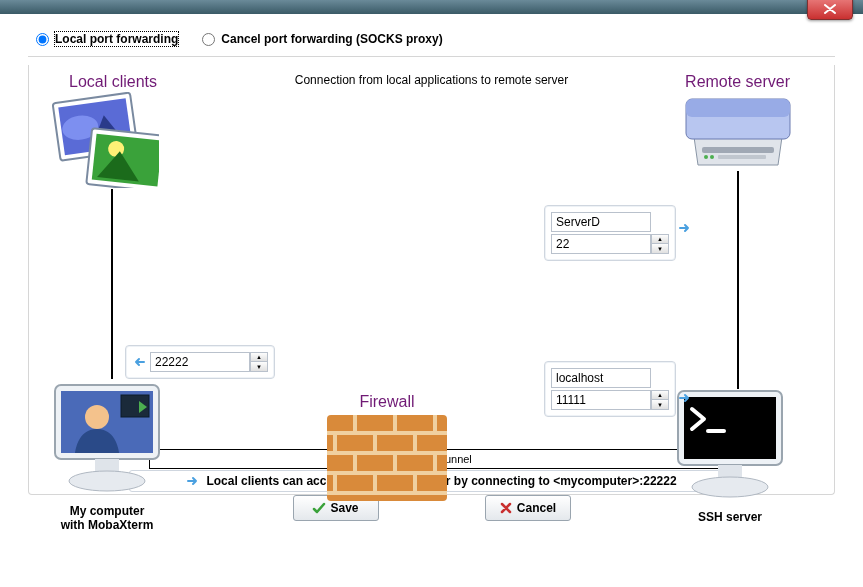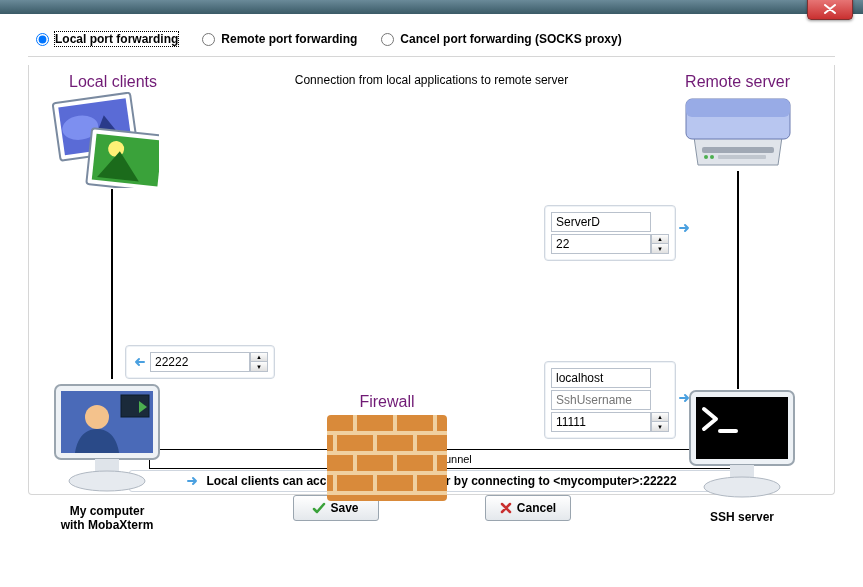--- a/index.html
+++ b/index.html
@@ -20,21 +20,21 @@
   
   .line { position: absolute; background: #000; z-index: 0; }
   .ssh-tunnel { position: absolute; left: 120px; right: 95px; top: 384px; height: 20px; border: 1px solid #000; background: #fff; z-index: 1; }
   .ssh-tunnel span { position: absolute; left: 50%; transform: translateX(-50%); top: 3px; font-size: 11px; background: #fff; padding: 0 4px; }
   
   .img-box { position: absolute; z-index: 3; }
   .photos { left: 22px; top: 27px; width: 108px; height: 96px; }
   .disk { right: 40px; top: 28px; width: 112px; height: 80px; }
   .mycomp { left: 18px; top: 312px; width: 120px; height: 120px; }
   .firewall { left: 296px; top: 328px; width: 124px; }
-  .sshsrv { right: 32px; top: 318px; width: 120px; height: 120px; }
+  .sshsrv { right: 44px; top: 318px; width: 120px; height: 120px; }
   .label-center { text-align: center; font-weight: bold; margin-top: 4px; }
   
   .grp { position: absolute; border: 1px solid #cfd6df; border-radius: 4px; background: #fff; padding: 4px 6px; z-index: 4; box-shadow: inset 0 0 0 1px #eef2f6; }
   .grp .row { display: flex; align-items: center; gap: 4px; margin: 2px 0; }
   .grp input[type=text] { width: 100px; height: 20px; border: 1px solid #b9c1cc; padding: 3px 4px; font-size: 12px; }
   .grp input.placeholder { color: #a2a2a2; }
   .spinwrap { display: flex; align-items: stretch; }
   .spinwrap input { width: 82px; height: 20px; border: 1px solid #b9c1cc; border-right: none; padding: 1px 4px; font-size: 12px; }
   .spinbtns { display: flex; flex-direction: column; border: 1px solid #b9c1cc; width: 18px; }
   .spinbtns div { height: 9px; display: flex; align-items: center; justify-content: center; background: linear-gradient(#fdfdfd,#e0e0e0); font-size: 6px; line-height: 1; cursor: pointer; }
@@ -54,24 +54,20 @@
       </svg>
   </div>
 </div>
 
 <div class="dlg">
 
   <div class="radio-row">
     <label class="selected">
       <input type="radio" name="fwd" checked="" style="">
       <span>Local port forwarding</span>
-    </label>
-    <label>
-      <input type="radio" name="fwd" style="">
-      <span>Remote port forwarding</span>
     </label>
     <label>
       <input type="radio" name="fwd" style="">
       <span>Cancel port forwarding (SOCKS proxy)</span>
     </label>
   </div>
 
   <div class="diagram">
     <span class="section-title local-title">Local clients</span>
     <span class="desc">Connection from local applications to remote server</span>
@@ -196,23 +192,20 @@
     </div>
     <svg class="arrow" style="position:absolute; right:142px; top:156px; z-index:5" viewBox="0 0 14 14" width="14" height="14">
         <path d="M2 7 L10 7 M10 7 L7 4 M10 7 L7 10" stroke="#4aa0e0" stroke-width="2" fill="none" stroke-linecap="round"></path>
       </svg>
 
     <div class="grp" style="right:158px; top:296px;">
       <div class="row">
           <input type="text" value="localhost" style="">
         </div>
       <div class="row">
-          <input type="text" class="placeholder" placeholder="SshUsername" style="">
-        </div>
-      <div class="row">
         <div class="spinwrap">
           <input type="text" value="11111" style="">
           <div class="spinbtns">
               <div>▲</div>
               <div>▼</div>
             </div>
         </div>
       </div>
     </div>
     <svg class="arrow" style="position:absolute; right:142px; top:326px; z-index:5" viewBox="0 0 14 14" width="14" height="14">

